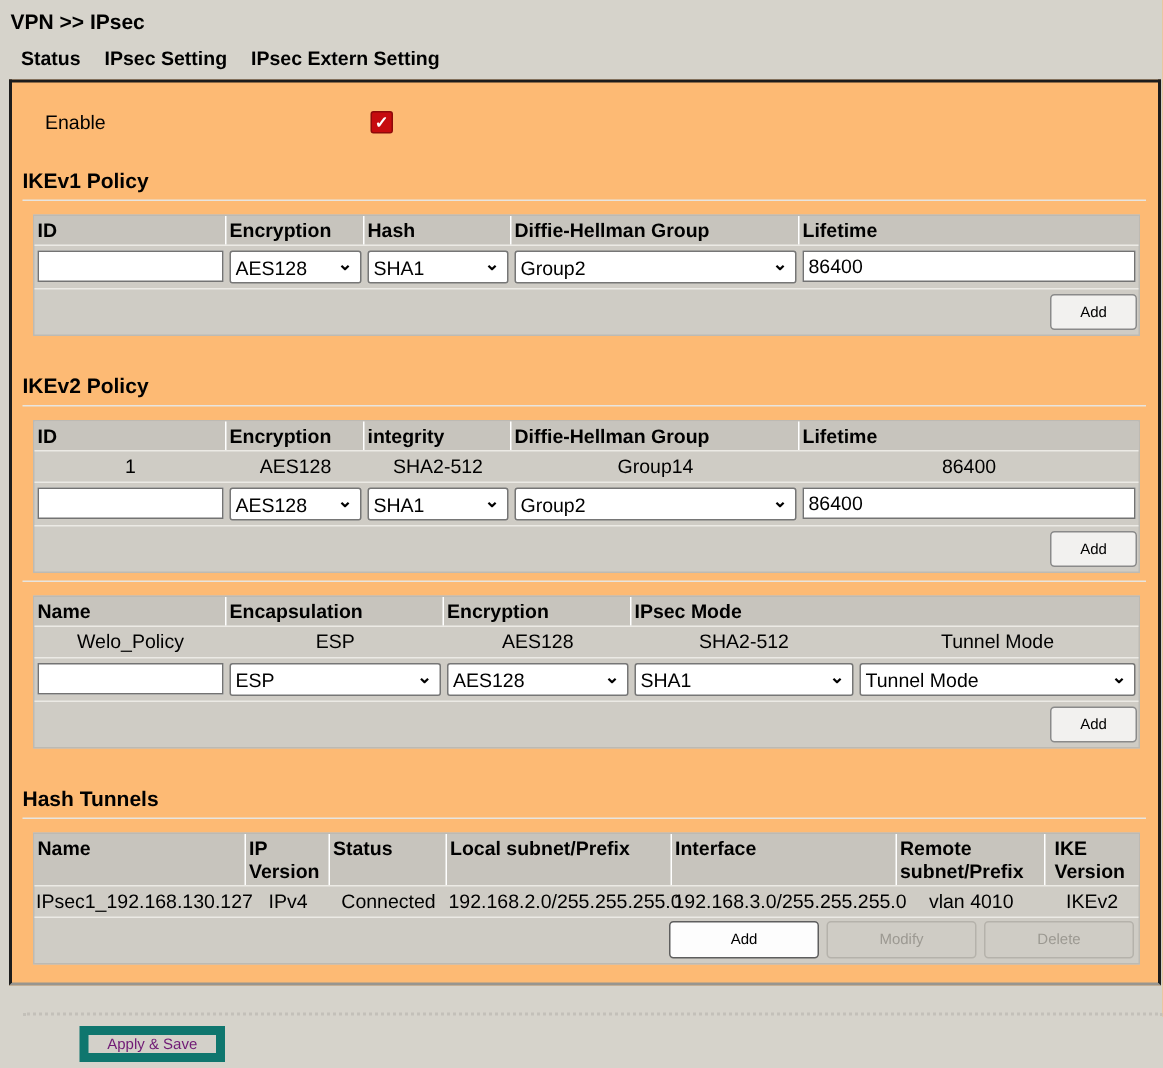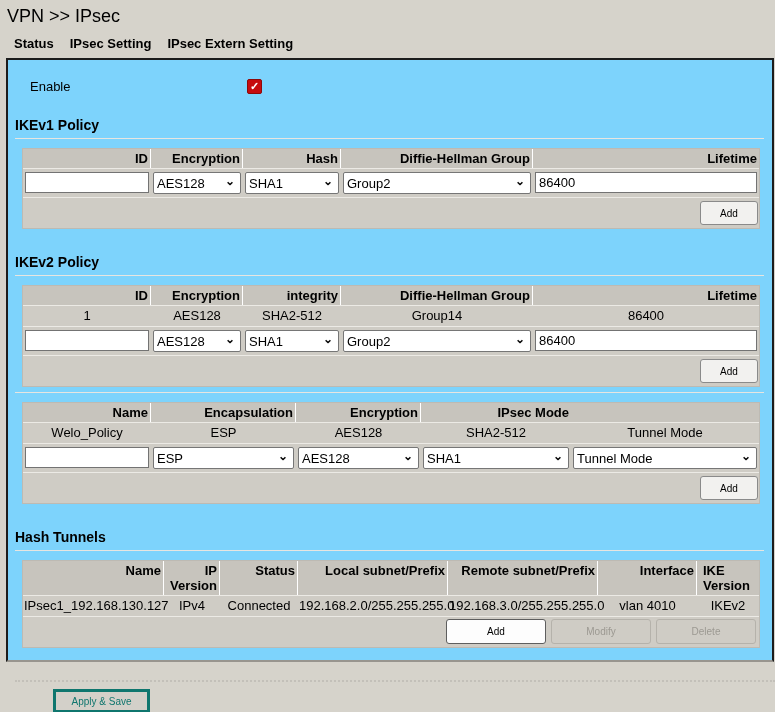--- a/index.html
+++ b/index.html
@@ -2,28 +2,28 @@
 <html><head>
 <meta charset="utf-8">
 <style>
   * { box-sizing: border-box; }
   html,body { margin:0; padding:0; }
   body {
     width:775px; height:712px; overflow:hidden;
     background:#d6d3cb; color:#000;
     font-family:"Liberation Sans", sans-serif; font-size:13px;
   }
-  .page-title { font-weight:normal; font-size:18px; padding:6px 0 0 7px; }
+  .page-title { font-weight:bold; font-size:14px; padding:6px 0 0 7px; }
   .tabs { display:flex; gap:16px; padding:9px 0 0 14px; font-weight:bold; font-size:13px; }
   .tab { cursor:pointer; white-space:nowrap; }
 
   .box {
     margin:7px 1px 0 6px; height:604px;
     border:2px solid #1c1c1c; border-bottom-color:#98958f;
-    padding:0 6px 4px 3px; background:#7dd3fc;
+    padding:0 6px 4px 3px; background:#fdba74;
   }
 
   .enable-row { display:flex; align-items:center; margin:19px 0 0 19px; }
   .enable-label { width:217px; }
   .checkbox {
     width:15px; height:15px; background:#c60b0e; border:1px solid #8e0909;
     border-radius:2px; color:#fff; font-size:11px; font-weight:bold;
     display:flex; align-items:center; justify-content:center; cursor:pointer;
   }
 
@@ -32,21 +32,21 @@
   .divider { border-top:1px solid #e7e5e0; margin:5px 2px 0 4px; }
 
   .tbl { margin:9px 6px 0 11px; background:#cfccc5; border:1px solid #bdbab3; }
   .row { display:grid; }
   .row + .row { border-top:1px solid #eceae5; }
   .g5a { grid-template-columns:128px 92px 98px 192px auto; }
   .g5b { grid-template-columns:128px 145px 125px 150px auto; }
   .g7  { grid-template-columns:141px 56px 78px 150px 150px 99px auto; }
 
   .hdr { background:#c7c4bd; font-weight:bold; }
-  .hdr .cell { text-align:right; padding:2px 2px; line-height:15px; border-right:1px solid #fff; }
+  .hdr .cell { text-align:left; padding:2px 2px; line-height:15px; border-right:1px solid #fff; }
   .hdr .cell:last-child { border-right:none; }
   .hdr .cell.left { text-align:left; padding-left:6px; }
 
   .data .cell { text-align:center; padding:2px 1px; line-height:16px; }
 
   .ctrl .cell { padding:3px 2px; }
   input.text {
     width:100%; height:21px; border:1px solid #737373; background:#fff;
     font-family:"Liberation Sans", sans-serif; font-size:13px; padding:1px 3px;
   }
@@ -65,21 +65,21 @@
   button.add {
     width:58px; height:24px; background:#f2f1ef; border:1px solid #8a8a8a; border-radius:3px; color:#000;
   }
   .btnrow { display:flex; justify-content:flex-end; gap:5px; padding:2px 3px 3px 0; }
   button.big { width:100px; height:25px; border-radius:3px; }
   button.big.on  { background:#fdfdfd; border:1px solid #5e5e5e; color:#000; }
   button.big.off { background:#cfccc5; border:1px solid #b5b2ab; color:#9c9992; cursor:default; }
 
   .footer-sep { border-top:2px dotted #c3c0b9; margin:18px 0 0 15px; }
   .footer { display:flex; gap:3px; margin:7px 0 0 53px; }
-  button.apply  { width:97px;  height:24px; background:#d3d0c9; border:3px solid #0f766e; color:#0f766e; cursor:default; }
+  button.apply  { width:97px;  height:24px; background:#d3d0c9; border:6px solid #0f766e; color:#701a75; cursor:default; }
   button.cancel { width:100px; height:24px; background:#f7f6f4; border:1px solid #565656; color:#000;margin-top:41px; }
 </style>
 </head>
 <body>
 
 <div class="page-title">VPN &gt;&gt; IPsec</div>
 
 <div class="tabs">
   <span class="tab">Status</span>
   <span class="tab">IPsec Setting</span>
@@ -194,22 +194,22 @@
   </div>
 
   <div class="section-title">Hash Tunnels</div>
   <div class="divider"></div>
   <div class="tbl">
     <div class="row hdr g7">
       <div class="cell">Name</div>
       <div class="cell">IP Version</div>
       <div class="cell">Status</div>
       <div class="cell">Local subnet/Prefix</div>
+      <div class="cell">Interface</div>
       <div class="cell">Remote subnet/Prefix</div>
-      <div class="cell">Interface</div>
       <div class="cell left">IKE Version</div>
     </div>
     <div class="row data g7">
       <div class="cell">IPsec1_192.168.130.127</div>
       <div class="cell">IPv4</div>
       <div class="cell">Connected</div>
       <div class="cell">192.168.2.0/255.255.255.0</div>
       <div class="cell">192.168.3.0/255.255.255.0</div>
       <div class="cell">vlan 4010</div>
       <div class="cell">IKEv2</div>

